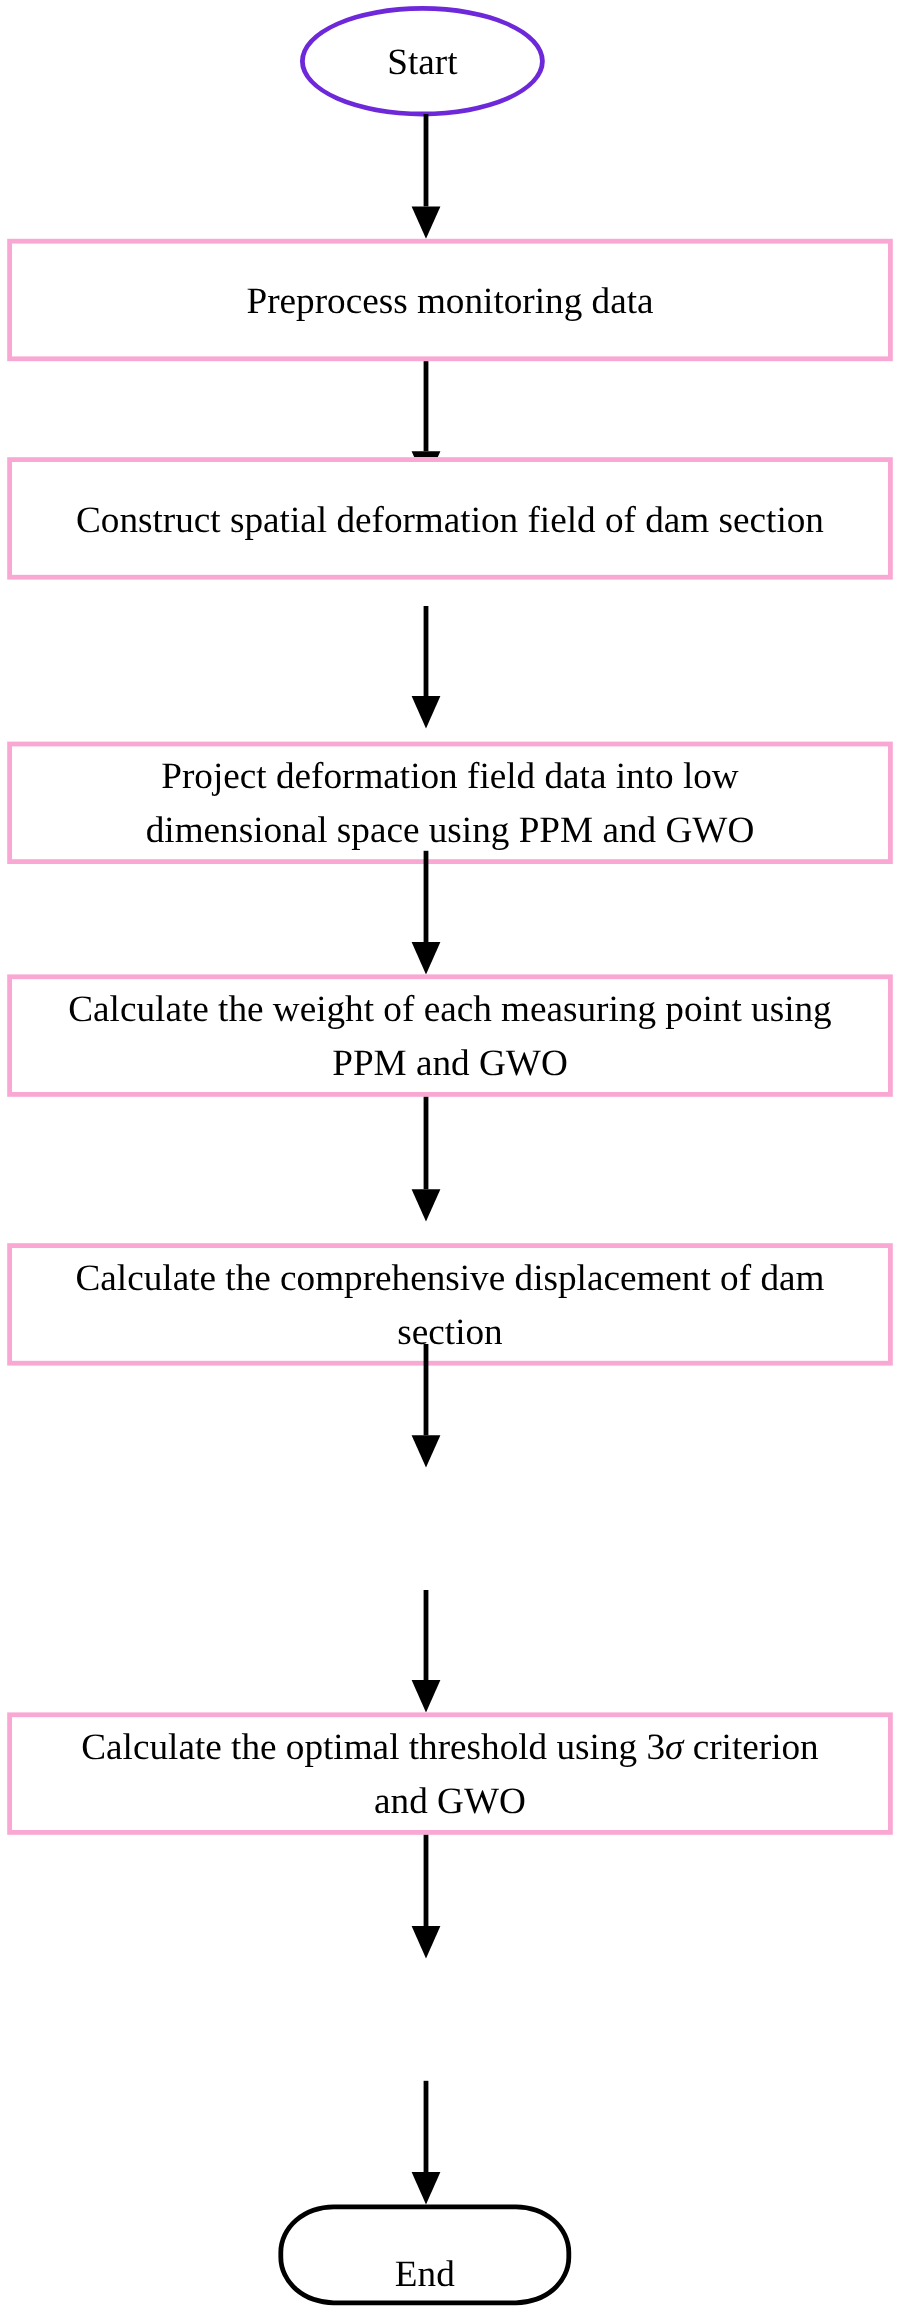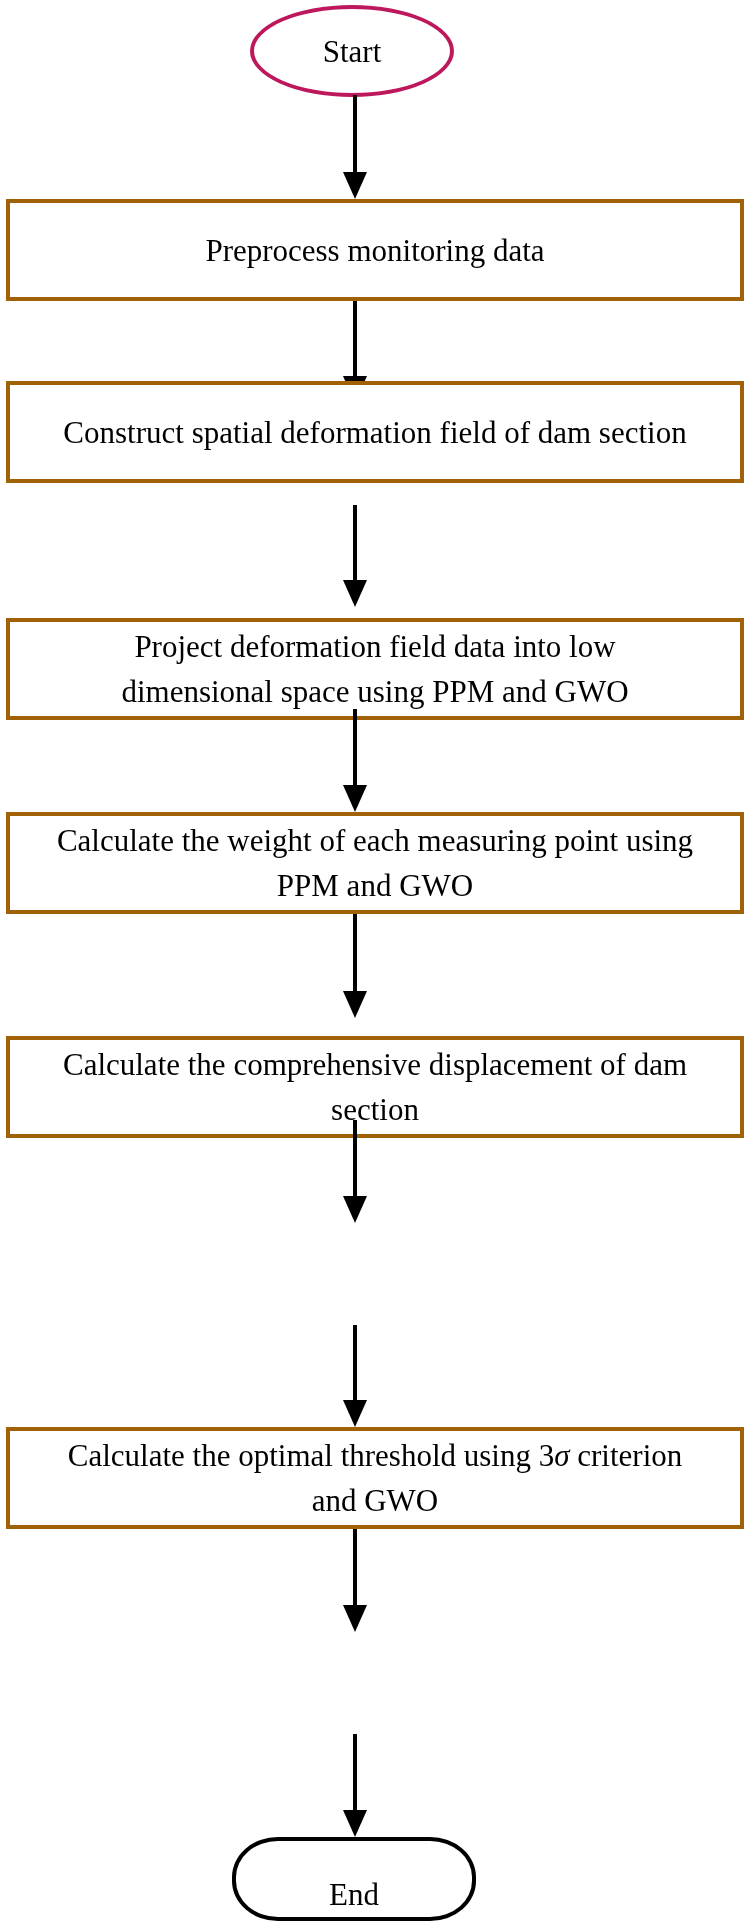--- a/index.html
+++ b/index.html
@@ -15,41 +15,41 @@
   .node-text {
     font-size: 31px;
     line-height: 45px;
     text-align: center;
     color: #000000;
   }
   .terminator-start {
     position: absolute;
     left: 250px; top: 5px;
     width: 204px; height: 92px;
-    border: 4px solid #be185d;
+    border: 4px solid #6d28d9;
     border-radius: 50%;
     box-sizing: border-box;
     background: #ffffff;
     display: flex; align-items: center; justify-content: center;
   }
   .terminator-end {
     position: absolute;
     left: 232px; top: 1837px;
     width: 244px; height: 84px;
     border: 4px solid #000000;
     border-radius: 46px / 40px;
     box-sizing: border-box;
     background: #ffffff;
     display: flex; align-items: flex-end; justify-content: center;
   }
   .box {
     position: absolute;
     left: 6px;
     width: 738px; height: 102px;
-    border: 4px solid #a16207;
+    border: 4px solid #f9a8d4;
     box-sizing: border-box;
     background: #ffffff;
     display: flex; align-items: center; justify-content: center;
   }
   .arrow {
     position: absolute;
     left: 340px;
     width: 30px;
     display: flex; flex-direction: column; align-items: center;
   }

